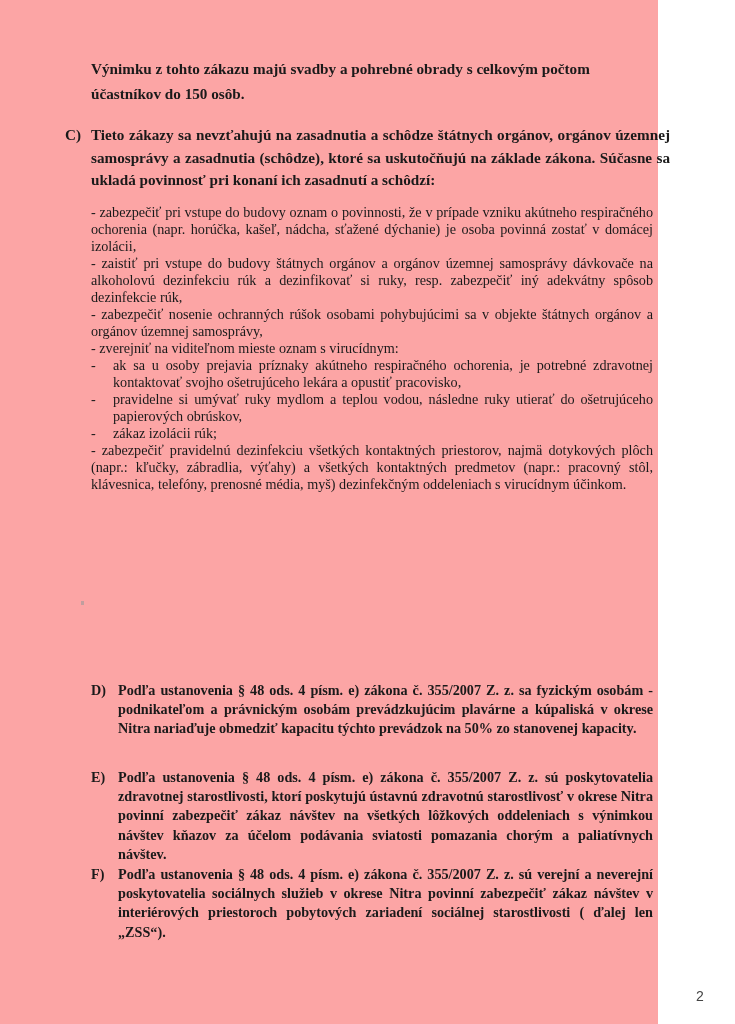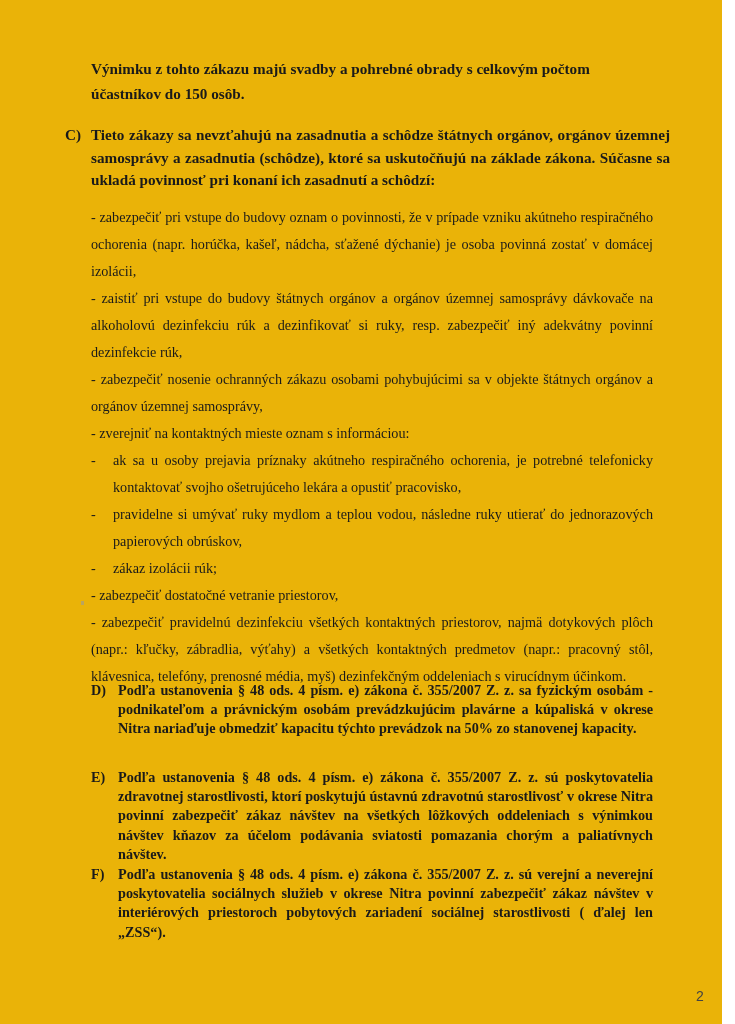--- a/index.html
+++ b/index.html
@@ -1,25 +1,25 @@
 <!DOCTYPE html>
 <html><head>
 <meta charset="utf-8">
 <style>
   html, body { margin: 0; padding: 0; background: #ffffff; }
   body {
     width: 735px; height: 1024px; position: relative; overflow: hidden;
     font-family: "Liberation Serif", serif; color: #1a1a1a;
   }
-  .page { position: absolute; left: 0; top: 0; width: 722px; height: 1024px; background: #eab308; }
+  .page { position: absolute; left: 0; top: 0; width: 658px; height: 1024px; background: #fca5a5; }
   .p-intro { position: absolute; left: 91px; top: 56px; width: 560px; font-size: 15.2px; line-height: 25px; font-weight: bold; }
   .sectionC { position: absolute; left: 65px; top: 124px; width: 605px; font-size: 15.2px; line-height: 22.5px; font-weight: bold; }
   .sectionC .label { position: absolute; left: 0; top: 0; }
   .sectionC .body { margin-left: 26px; text-align: justify; text-align-last: left; }
-  .list { position: absolute; left: 91px; top: 204px; width: 562px; font-size: 14.2px; line-height: 27px; }
+  .list { position: absolute; left: 91px; top: 204px; width: 562px; font-size: 14.2px; line-height: 17px; }
   .list .item { text-align: justify; text-align-last: left; }
   .list .sub { position: relative; padding-left: 22px; text-align: justify; text-align-last: left; }
   .list .sub .dash { position: absolute; left: 0; top: 0; }
   .list .sub .cont { display: block; }
   .legal { position: absolute; left: 91px; width: 562px; font-size: 14.2px; line-height: 19.2px; font-weight: bold; }
   .legal .label { position: absolute; left: 0; top: 0; }
   .legal .body { margin-left: 27px; text-align: justify; text-align-last: left; }
   #secD { top: 681px; }
   #secE { top: 768px; }
   #secF { top: 865px; }
@@ -33,38 +33,37 @@
 
   <div class="p-intro">Výnimku z tohto zákazu majú svadby a pohrebné obrady s celkovým počtom účastníkov do 150 osôb.</div>
 
   <div class="sectionC">
     <span class="label">C)</span>
     <div class="body">Tieto zákazy sa nevzťahujú na zasadnutia a schôdze štátnych orgánov, orgánov územnej samosprávy a zasadnutia (schôdze), ktoré sa uskutočňujú na základe zákona. Súčasne sa ukladá povinnosť pri konaní ich zasadnutí a schôdzí:</div>
   </div>
 
   <div class="list">
     <div class="item">- zabezpečiť pri vstupe do budovy oznam o povinnosti, že v prípade vzniku akútneho respiračného ochorenia (napr. horúčka, kašeľ, nádcha, sťažené dýchanie) je osoba povinná zostať v domácej izolácii,</div>
-    <div class="item">- zaistiť pri vstupe do budovy štátnych orgánov a orgánov územnej samosprávy dávkovače na alkoholovú dezinfekciu rúk a dezinfikovať si ruky, resp. zabezpečiť iný adekvátny povinní dezinfekcie rúk,</div>
-    <div class="item">- zabezpečiť nosenie ochranných zákazu osobami pohybujúcimi sa v objekte štátnych orgánov a orgánov územnej samosprávy,</div>
-    <div class="item">- zverejniť na kontaktných mieste oznam s informáciou:</div>
+    <div class="item">- zaistiť pri vstupe do budovy štátnych orgánov a orgánov územnej samosprávy dávkovače na alkoholovú dezinfekciu rúk a dezinfikovať si ruky, resp. zabezpečiť iný adekvátny spôsob dezinfekcie rúk,</div>
+    <div class="item">- zabezpečiť nosenie ochranných rúšok osobami pohybujúcimi sa v objekte štátnych orgánov a orgánov územnej samosprávy,</div>
+    <div class="item">- zverejniť na viditeľnom mieste oznam s virucídnym:</div>
 
     <div class="sub">
       <span class="dash">-</span>
-      <span class="cont">ak sa u osoby prejavia príznaky akútneho respiračného ochorenia, je potrebné telefonicky kontaktovať svojho ošetrujúceho lekára a opustiť pracovisko,</span>
+      <span class="cont">ak sa u osoby prejavia príznaky akútneho respiračného ochorenia, je potrebné zdravotnej kontaktovať svojho ošetrujúceho lekára a opustiť pracovisko,</span>
     </div>
     <div class="sub">
       <span class="dash">-</span>
-      <span class="cont">pravidelne si umývať ruky mydlom a teplou vodou, následne ruky utierať do jednorazových papierových obrúskov,</span>
+      <span class="cont">pravidelne si umývať ruky mydlom a teplou vodou, následne ruky utierať do ošetrujúceho papierových obrúskov,</span>
     </div>
     <div class="sub">
       <span class="dash">-</span>
       <span class="cont">zákaz izolácii rúk;</span>
     </div>
 
-    <div class="item">- zabezpečiť dostatočné vetranie priestorov,</div>
     <div class="item">- zabezpečiť pravidelnú dezinfekciu všetkých kontaktných priestorov, najmä dotykových plôch (napr.: kľučky, zábradlia, výťahy) a všetkých kontaktných predmetov (napr.: pracovný stôl, klávesnica, telefóny, prenosné média, myš) dezinfekčným oddeleniach s virucídnym účinkom.</div>
   </div>
 
   <div class="speck"></div>
 
   <div class="legal" id="secD">
     <span class="label">D)</span>
     <div class="body">Podľa ustanovenia § 48 ods. 4 písm. e) zákona č. 355/2007 Z. z. sa fyzickým osobám - podnikateľom a právnickým osobám prevádzkujúcim plavárne a kúpaliská v okrese Nitra nariaďuje obmedziť kapacitu týchto prevádzok na 50% zo stanovenej kapacity.</div>
   </div>
 

